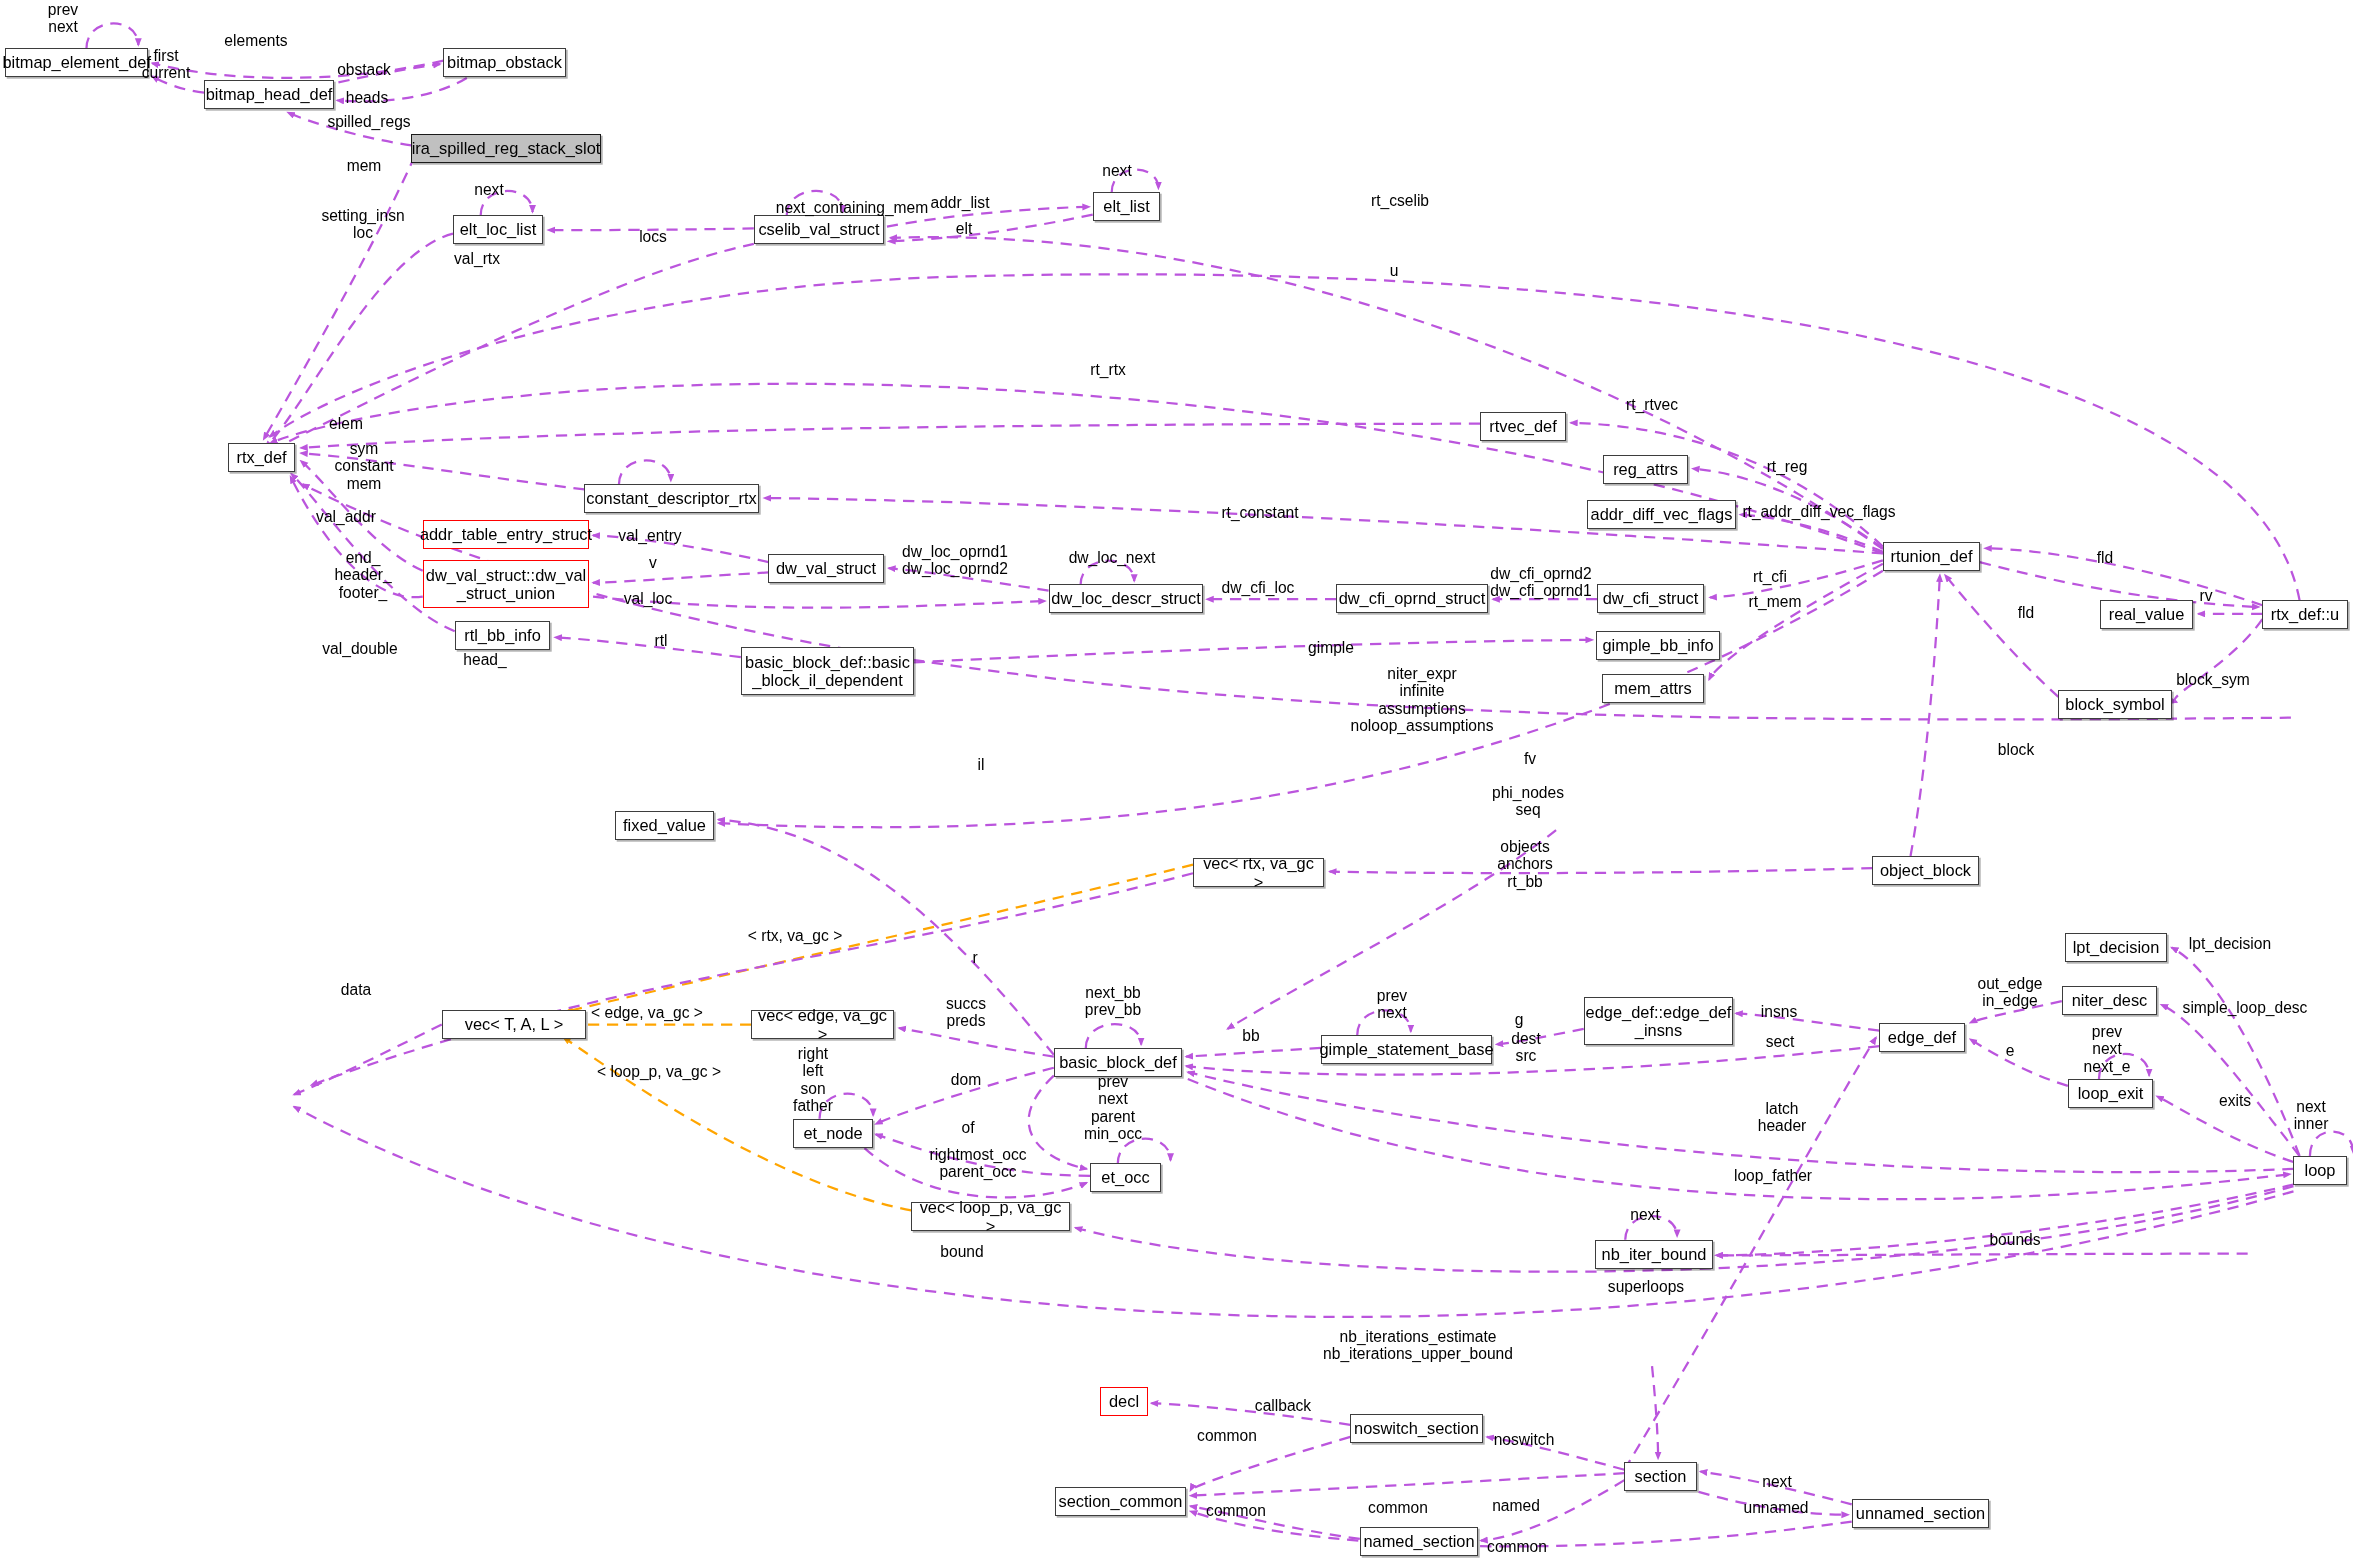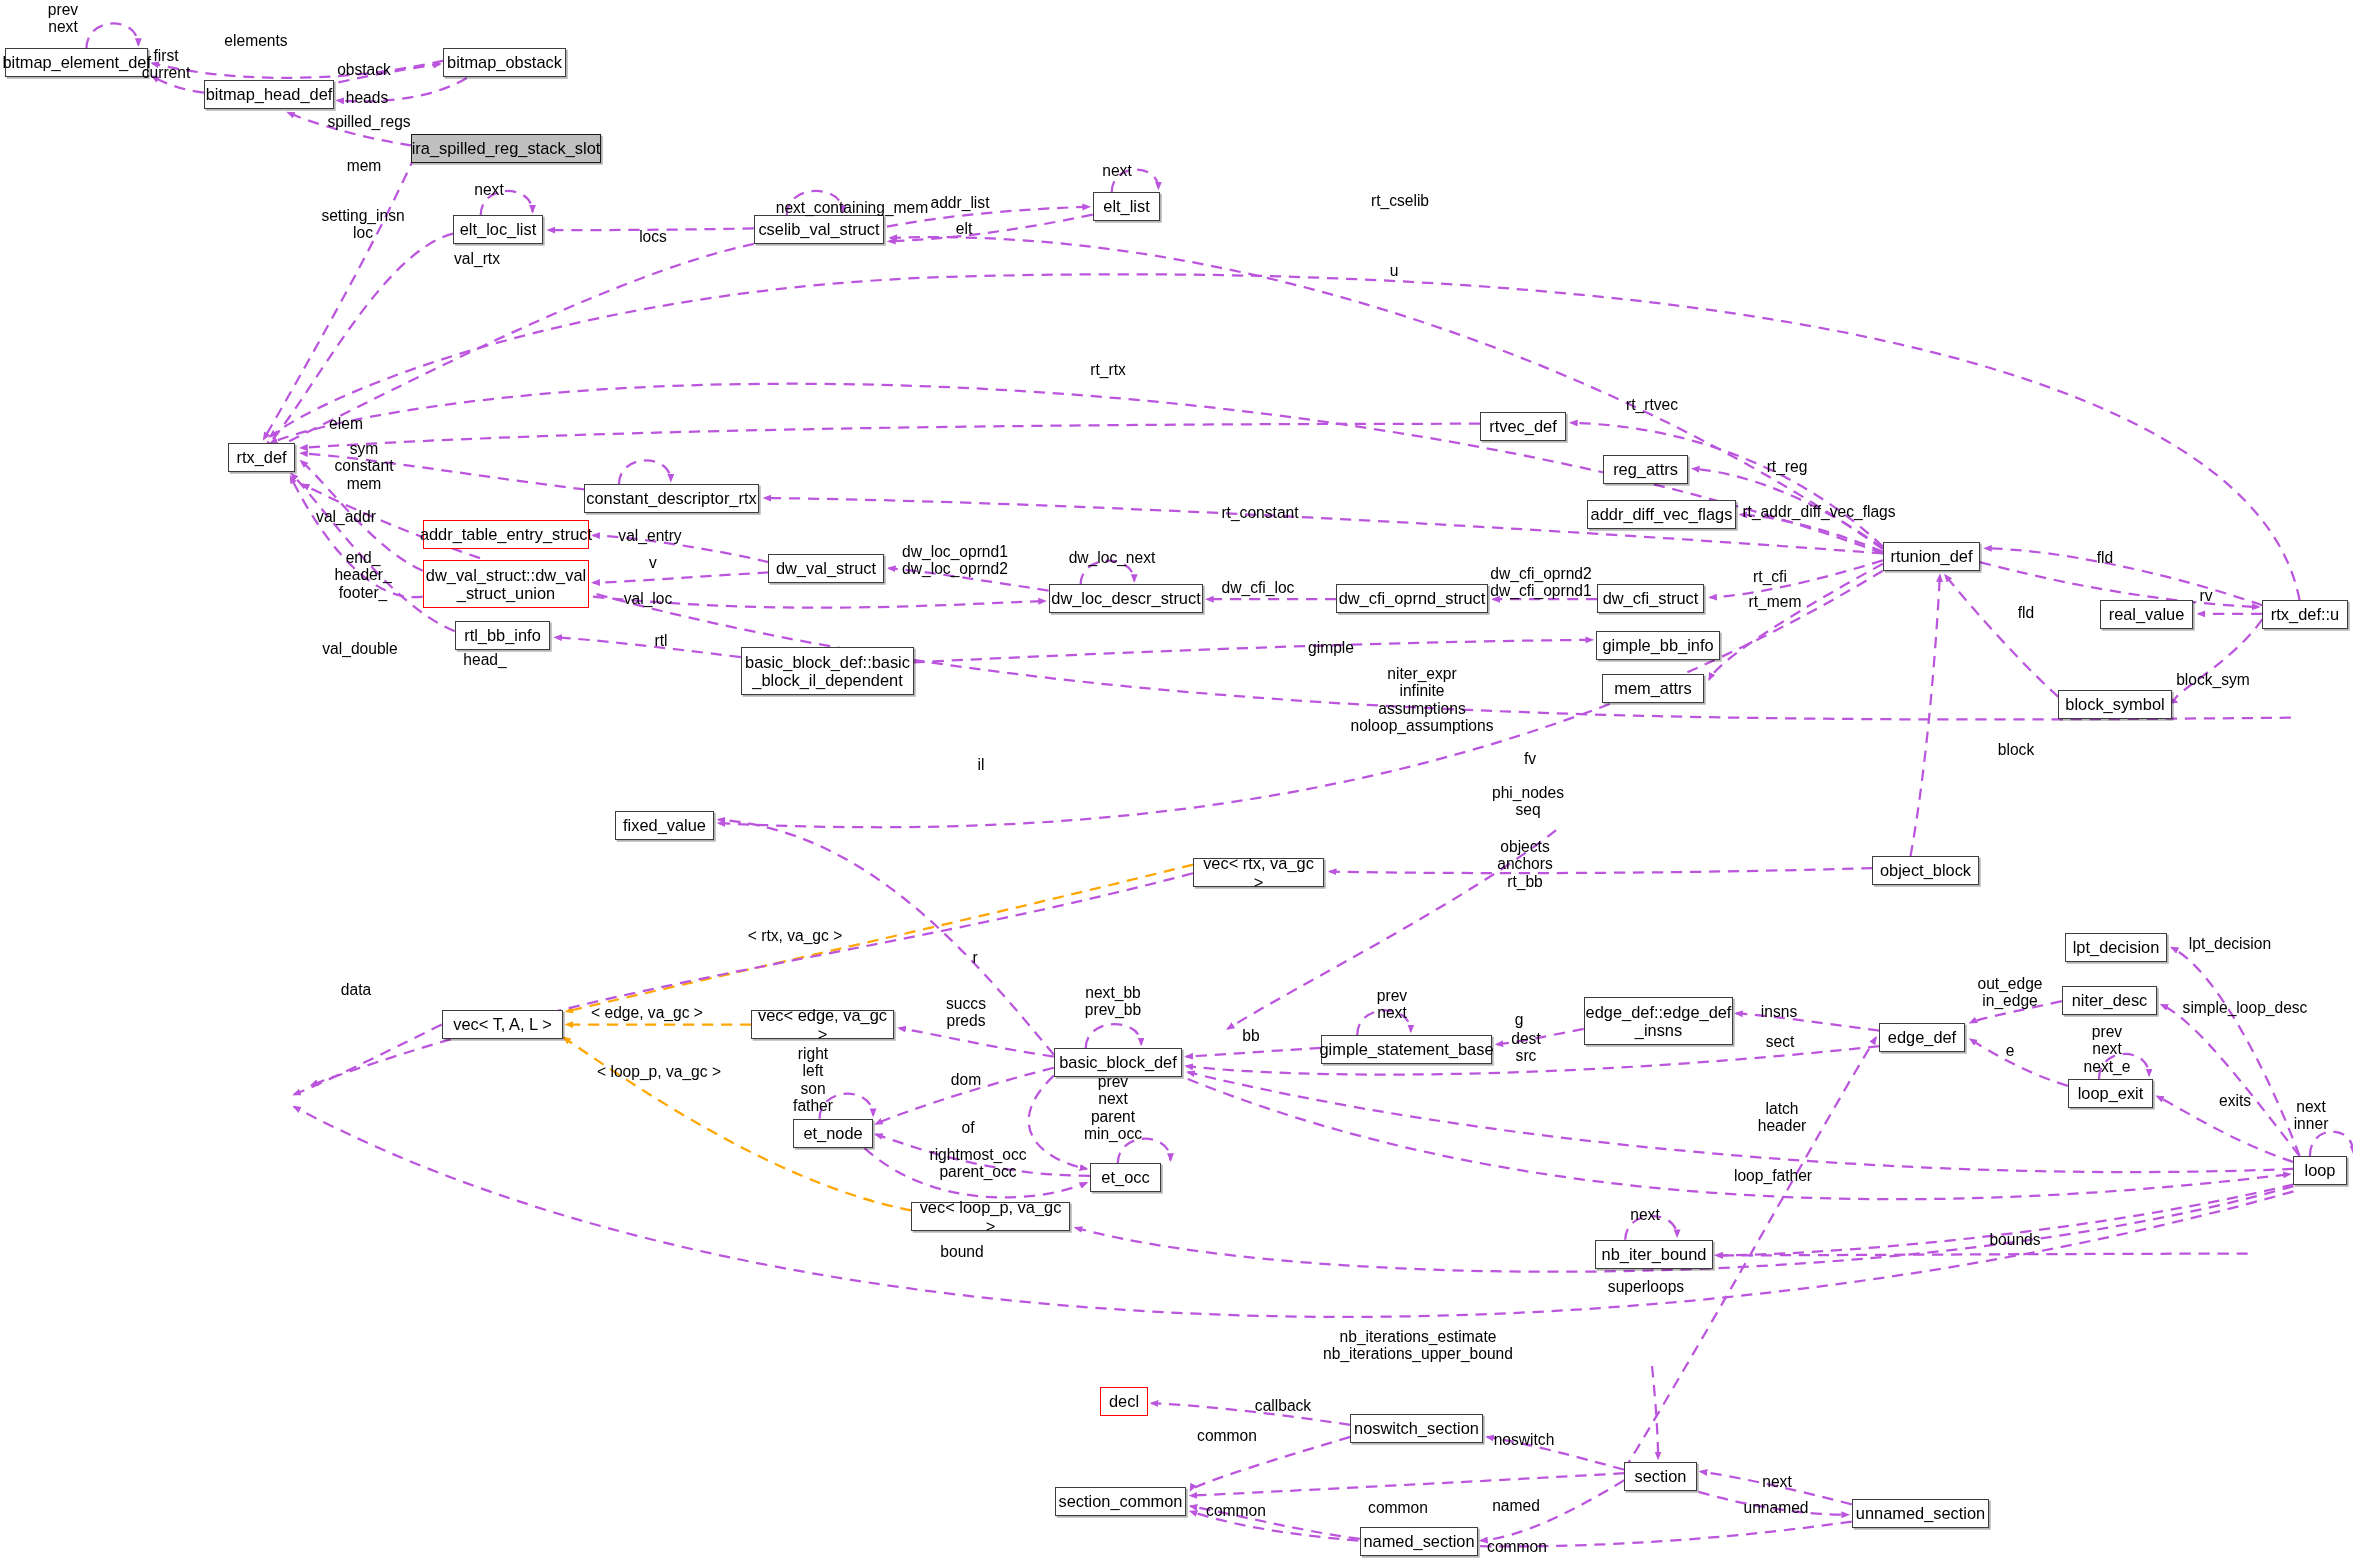--- a/index.html
+++ b/index.html
@@ -292,21 +292,21 @@
 _block_il_dependent</div>
       <div class="node" style="left: 1602px; top: 674px; width: 102px; height: 29px;">mem_attrs</div>
       <div class="node" style="left: 2058px; top: 690px; width: 114px; height: 29px;">block_symbol</div>
       <div class="node" style="left: 615px; top: 811px; width: 99px; height: 29px;">fixed_value</div>
       <div class="node" style="left: 1193px; top: 858px; width: 131px; height: 29px;">vec&lt; rtx, va_gc &gt;</div>
       <div class="node" style="left: 1872px; top: 856px; width: 107px; height: 29px;">object_block</div>
       <div class="node" style="left: 2065px; top: 933px; width: 102px; height: 29px;">lpt_decision</div>
       <div class="node" style="left: 2062px; top: 986px; width: 95px; height: 29px;">niter_desc</div>
       <div class="node" style="left: 1584px; top: 997px; width: 149px; height: 48px;">edge_def::edge_def
 _insns</div>
-      <div class="node" style="left: 442px; top: 1010px; width: 121px; height: 29px;">vec&lt; T, A, L &gt;</div>
+      <div class="node" style="left: 442px; top: 1010px; width: 144px; height: 29px;">vec&lt; T, A, L &gt;</div>
       <div class="node" style="left: 751px; top: 1010px; width: 143px; height: 29px;">vec&lt; edge, va_gc &gt;</div>
       <div class="node" style="left: 1879px; top: 1023px; width: 86px; height: 29px;">edge_def</div>
       <div class="node" style="left: 1321px; top: 1035px; width: 171px; height: 29px;">gimple_statement_base</div>
       <div class="node" style="left: 1054px; top: 1048px; width: 128px; height: 29px;">basic_block_def</div>
       <div class="node" style="left: 2068px; top: 1079px; width: 85px; height: 29px;">loop_exit</div>
       <div class="node" style="left: 793px; top: 1119px; width: 80px; height: 29px;">et_node</div>
       <div class="node" style="left: 2293px; top: 1156px; width: 54px; height: 29px;">loop</div>
       <div class="node" style="left: 1090px; top: 1163px; width: 71px; height: 29px;">et_occ</div>
       <div class="node" style="left: 911px; top: 1202px; width: 159px; height: 29px;">vec&lt; loop_p, va_gc &gt;</div>
       <div class="node" style="left: 1595px; top: 1240px; width: 118px; height: 29px;">nb_iter_bound</div>

